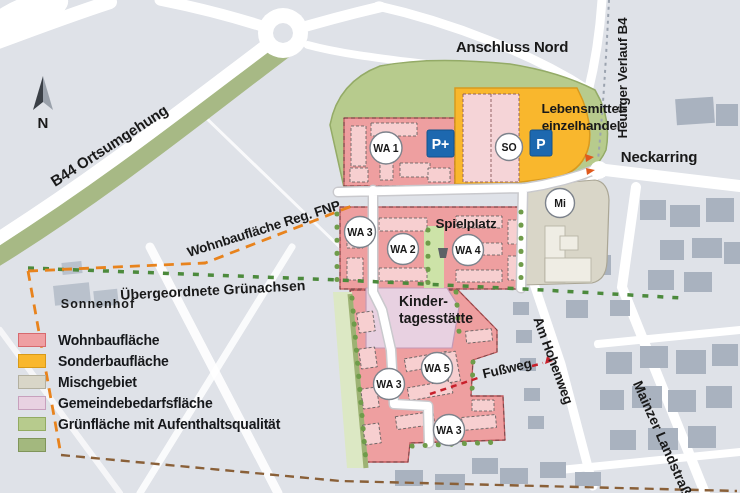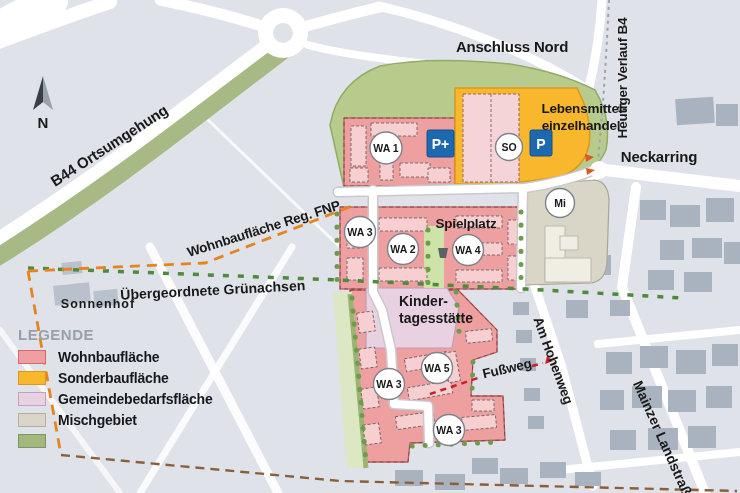--- a/index.html
+++ b/index.html
@@ -252,36 +252,39 @@
     <text x="466" y="228" class="lbl-sm" text-anchor="middle">Spielplatz</text>
     <text x="399" y="306" font-size="14" text-anchor="start">Kinder-</text>
     <text x="399" y="323" font-size="14" text-anchor="start">tagesstätte</text>
     <text x="508" y="373" class="lbl-sm" transform="rotate(-13 508 373)" text-anchor="middle" fill="#c8202b">Fußweg</text>
     <text x="549" y="362" class="lbl-sm" transform="rotate(70 549 362)" text-anchor="middle">Am Hohenweg</text>
     <text x="658" y="440" font-size="14" transform="rotate(66 658 440)" text-anchor="middle">Mainzer Landstraß</text>
   </g>
 </svg>
 
   <div id="legend">
-    <div class="lg-title">LEGENDE</div>
     <div>
         <div class="lg-row">
           <span class="lg-swatch" style="background: rgb(239, 159, 162); border-color: rgb(215, 105, 110);"></span>
           <span class="lg-label">Wohnbaufläche</span>
         </div>
         <div class="lg-row">
           <span class="lg-swatch" style="background: rgb(249, 183, 45); border-color: rgb(216, 154, 24);"></span>
           <span class="lg-label">Sonderbaufläche</span>
         </div>
         <div class="lg-row">
+          <span class="lg-swatch" style="background: rgb(217, 214, 200); border-color: rgb(179, 176, 160);"></span>
+          <span class="lg-label">Mischgebiet</span>
+        </div>
+        <div class="lg-row">
           <span class="lg-swatch" style="background: rgb(232, 209, 225); border-color: rgb(199, 160, 189);"></span>
           <span class="lg-label">Gemeindebedarfsfläche</span>
         </div>
         <div class="lg-row">
-          <span class="lg-swatch" style="background: rgb(217, 214, 200); border-color: rgb(179, 176, 160);"></span>
-          <span class="lg-label">Mischgebiet</span>
+          <span class="lg-swatch" style="background: rgb(183, 203, 141); border-color: rgb(147, 171, 98);"></span>
+          <span class="lg-label">Grünfläche mit Aufenthaltsqualität</span>
         </div>
         <div class="lg-row">
           <span class="lg-swatch" style="background: rgb(163, 184, 126); border-color: rgb(128, 149, 90);"></span>
         </div>
       </div>
   </div>
 </div>
 
 </body></html>

